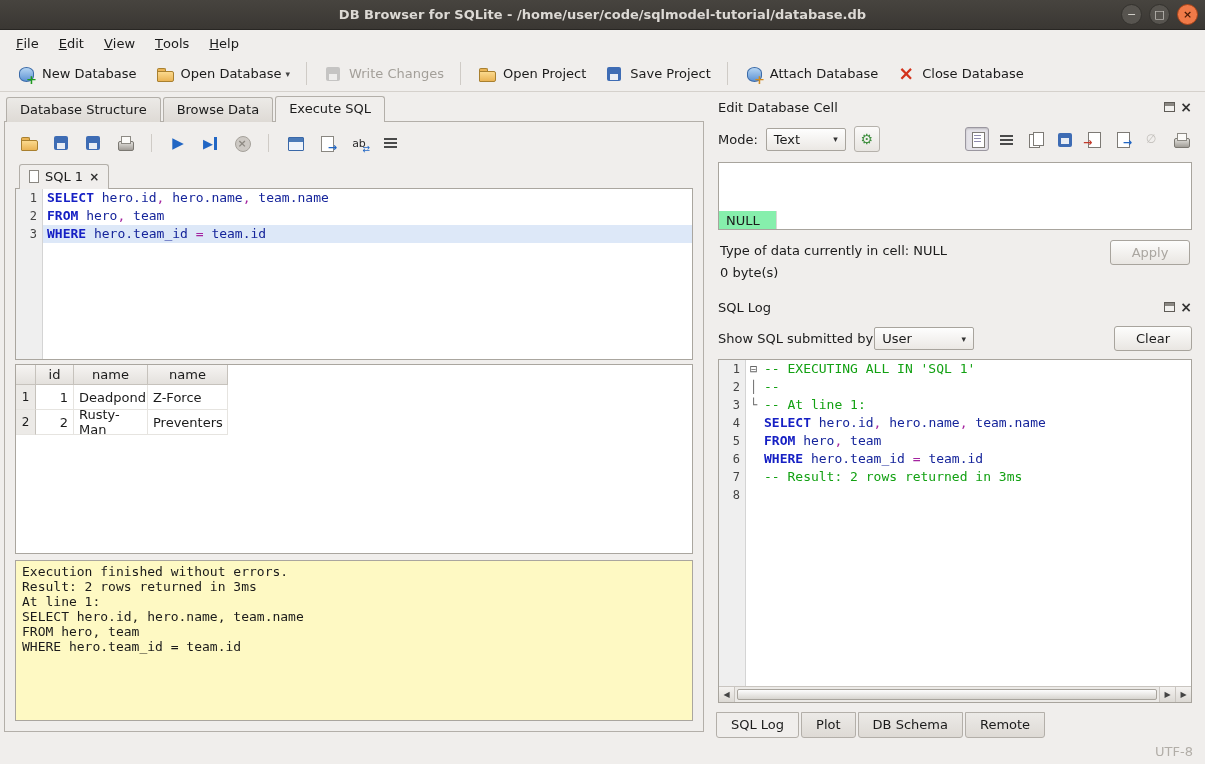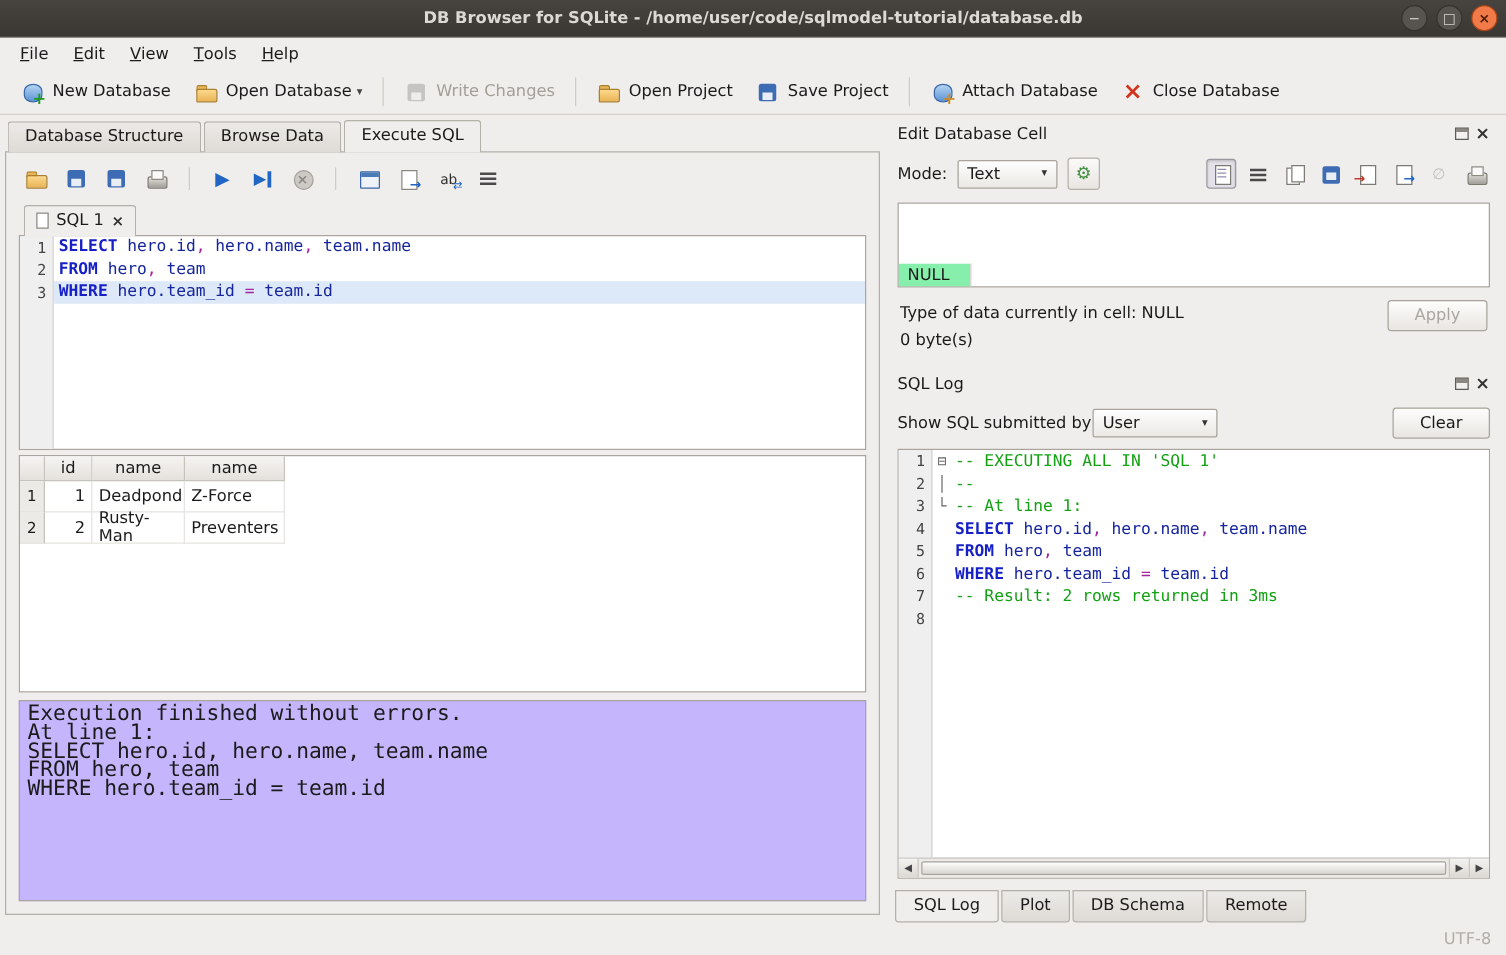--- a/index.html
+++ b/index.html
@@ -100,21 +100,21 @@
 .grid{margin-top:4px;height:190px;border:1px solid #aaa69f;background:#fff;overflow:hidden;font-size:13px;}
 .grid-header{display:flex;height:20px;width:fit-content;}
 .gh-cell{border-right:1px solid #c6c2bc;border-bottom:1px solid #c6c2bc;background:linear-gradient(#f6f4f2,#e4e1dd);display:flex;align-items:center;justify-content:center;}
 .gh-cell.corner{width:20px;}
 .col0{width:38px;}.col1{width:74px;}.col2{width:80px;}
 .g-row{display:flex;height:25px;width:fit-content;}
 .g-cell{border-right:1px solid #e6e4e0;border-bottom:1px solid #e6e4e0;display:flex;align-items:center;padding:0 5px;}
 .g-cell.rownum{width:20px;background:#eceae7;justify-content:center;padding:0;border-right:1px solid #c6c2bc;font-size:12px;}
 .g-cell.col0{justify-content:flex-end;}
 
-.message{margin-top:6px;flex:1;border:1px solid #aaa69f;background:#c4b5fd;font-family:"DejaVu Sans Mono","Liberation Mono",monospace;font-size:17px;padding:3px 6px;line-height:15px;min-height:0;}
+.message{margin-top:6px;flex:1;border:1px solid #aaa69f;background:#fef9c3;font-family:"DejaVu Sans Mono","Liberation Mono",monospace;font-size:13px;padding:3px 6px;line-height:15px;min-height:0;}
 
 
 .right-pane{flex:1;display:flex;flex-direction:column;padding:4px 9px 0 8px;min-width:0;}
 .dock-header{display:flex;align-items:center;height:22px;padding:0 4px;}
 .dock-icons{margin-left:auto;display:flex;align-items:center;gap:5px;}
 .dock-float{width:11px;height:10px;border:1px solid #5f5c57;background:linear-gradient(#8a8782 0 3px,#f2f1ef 3px);}
 .dock-close{font-size:14px;line-height:10px;color:#333;font-weight:bold;}
 .mode-row{display:flex;align-items:center;margin:8px 4px 0;gap:8px;}
 .combo{display:flex;align-items:center;border:1px solid #a8a49d;border-radius:2px;background:linear-gradient(#fefefe,#ebe8e4);padding:3px 7px;}
 .mode-combo{width:80px;}
@@ -287,20 +287,21 @@
               <div class="g-row">
                 <div class="g-cell rownum">2</div>
                 <div class="g-cell col0">2</div>
                 <div class="g-cell col1">Rusty-Man</div>
                 <div class="g-cell col2">Preventers</div>
               </div>
             </div>
         </div>
         <div class="message" id="message-area">
             <div class="msg-line">Execution finished without errors.</div>
+            <div class="msg-line">Result: 2 rows returned in 3ms</div>
             <div class="msg-line">At line 1:</div>
             <div class="msg-line">SELECT hero.id, hero.name, team.name</div>
             <div class="msg-line">FROM hero, team</div>
             <div class="msg-line">WHERE hero.team_id = team.id</div>
           </div>
       </div>
     </div>
 
     <div class="right-pane">
 

